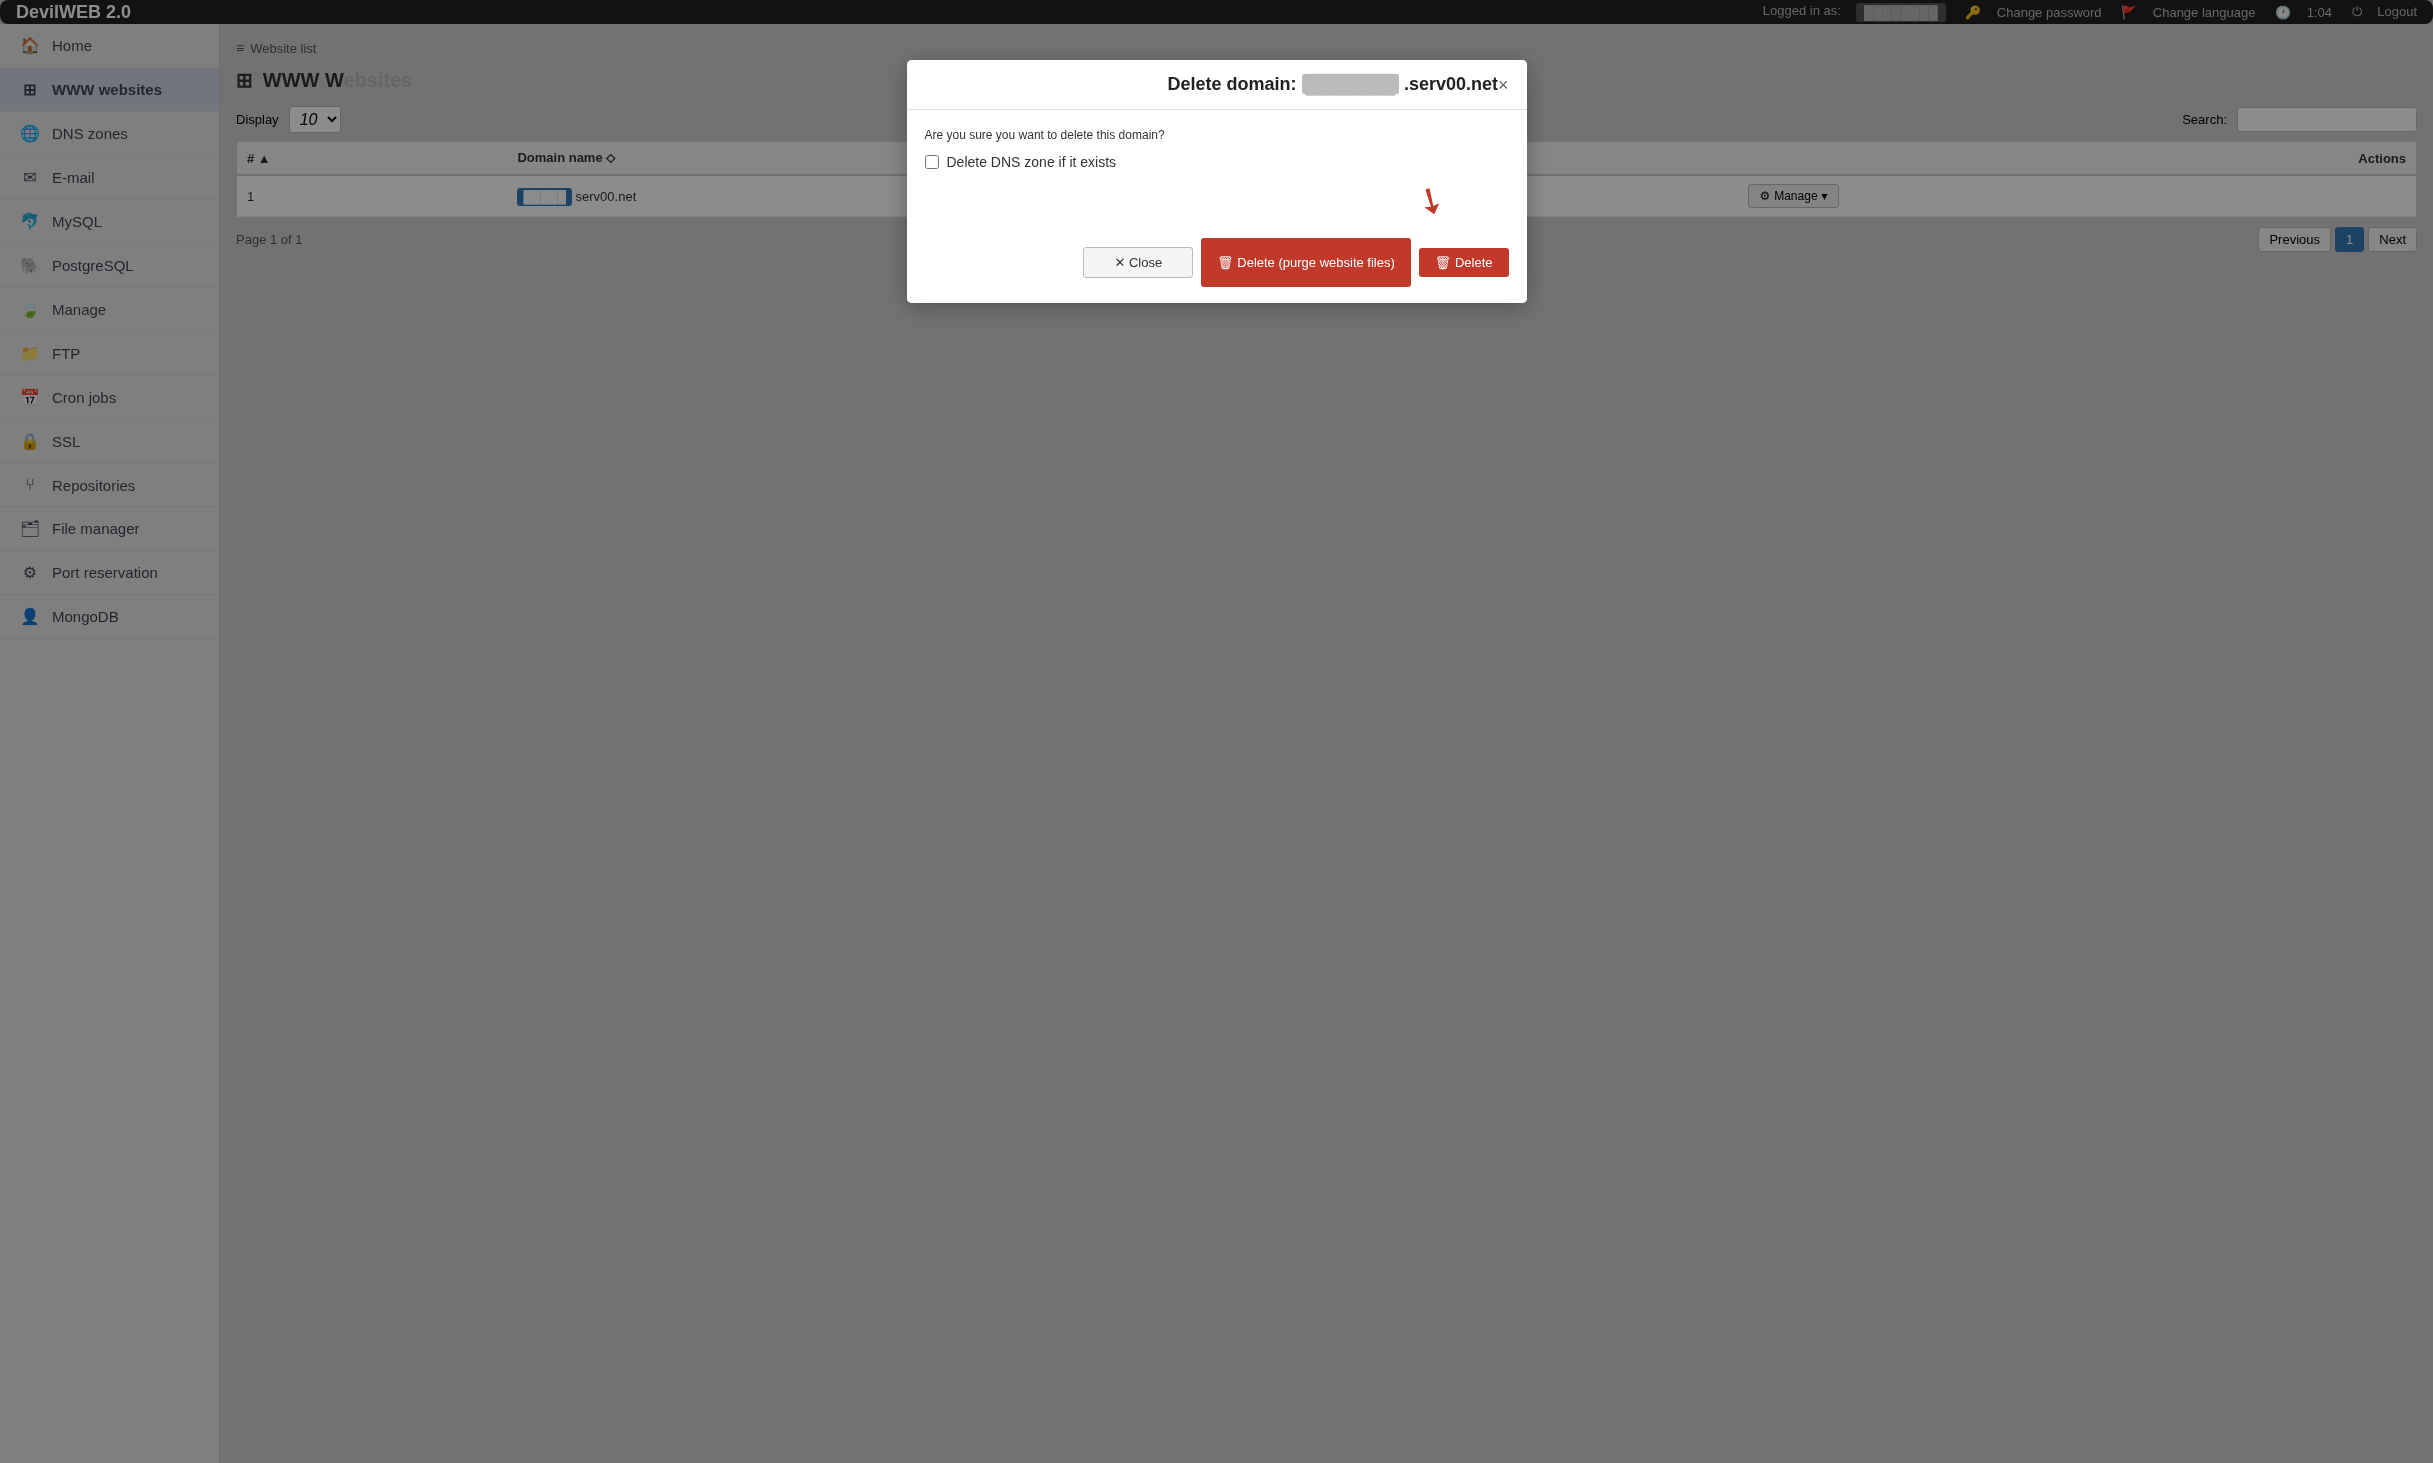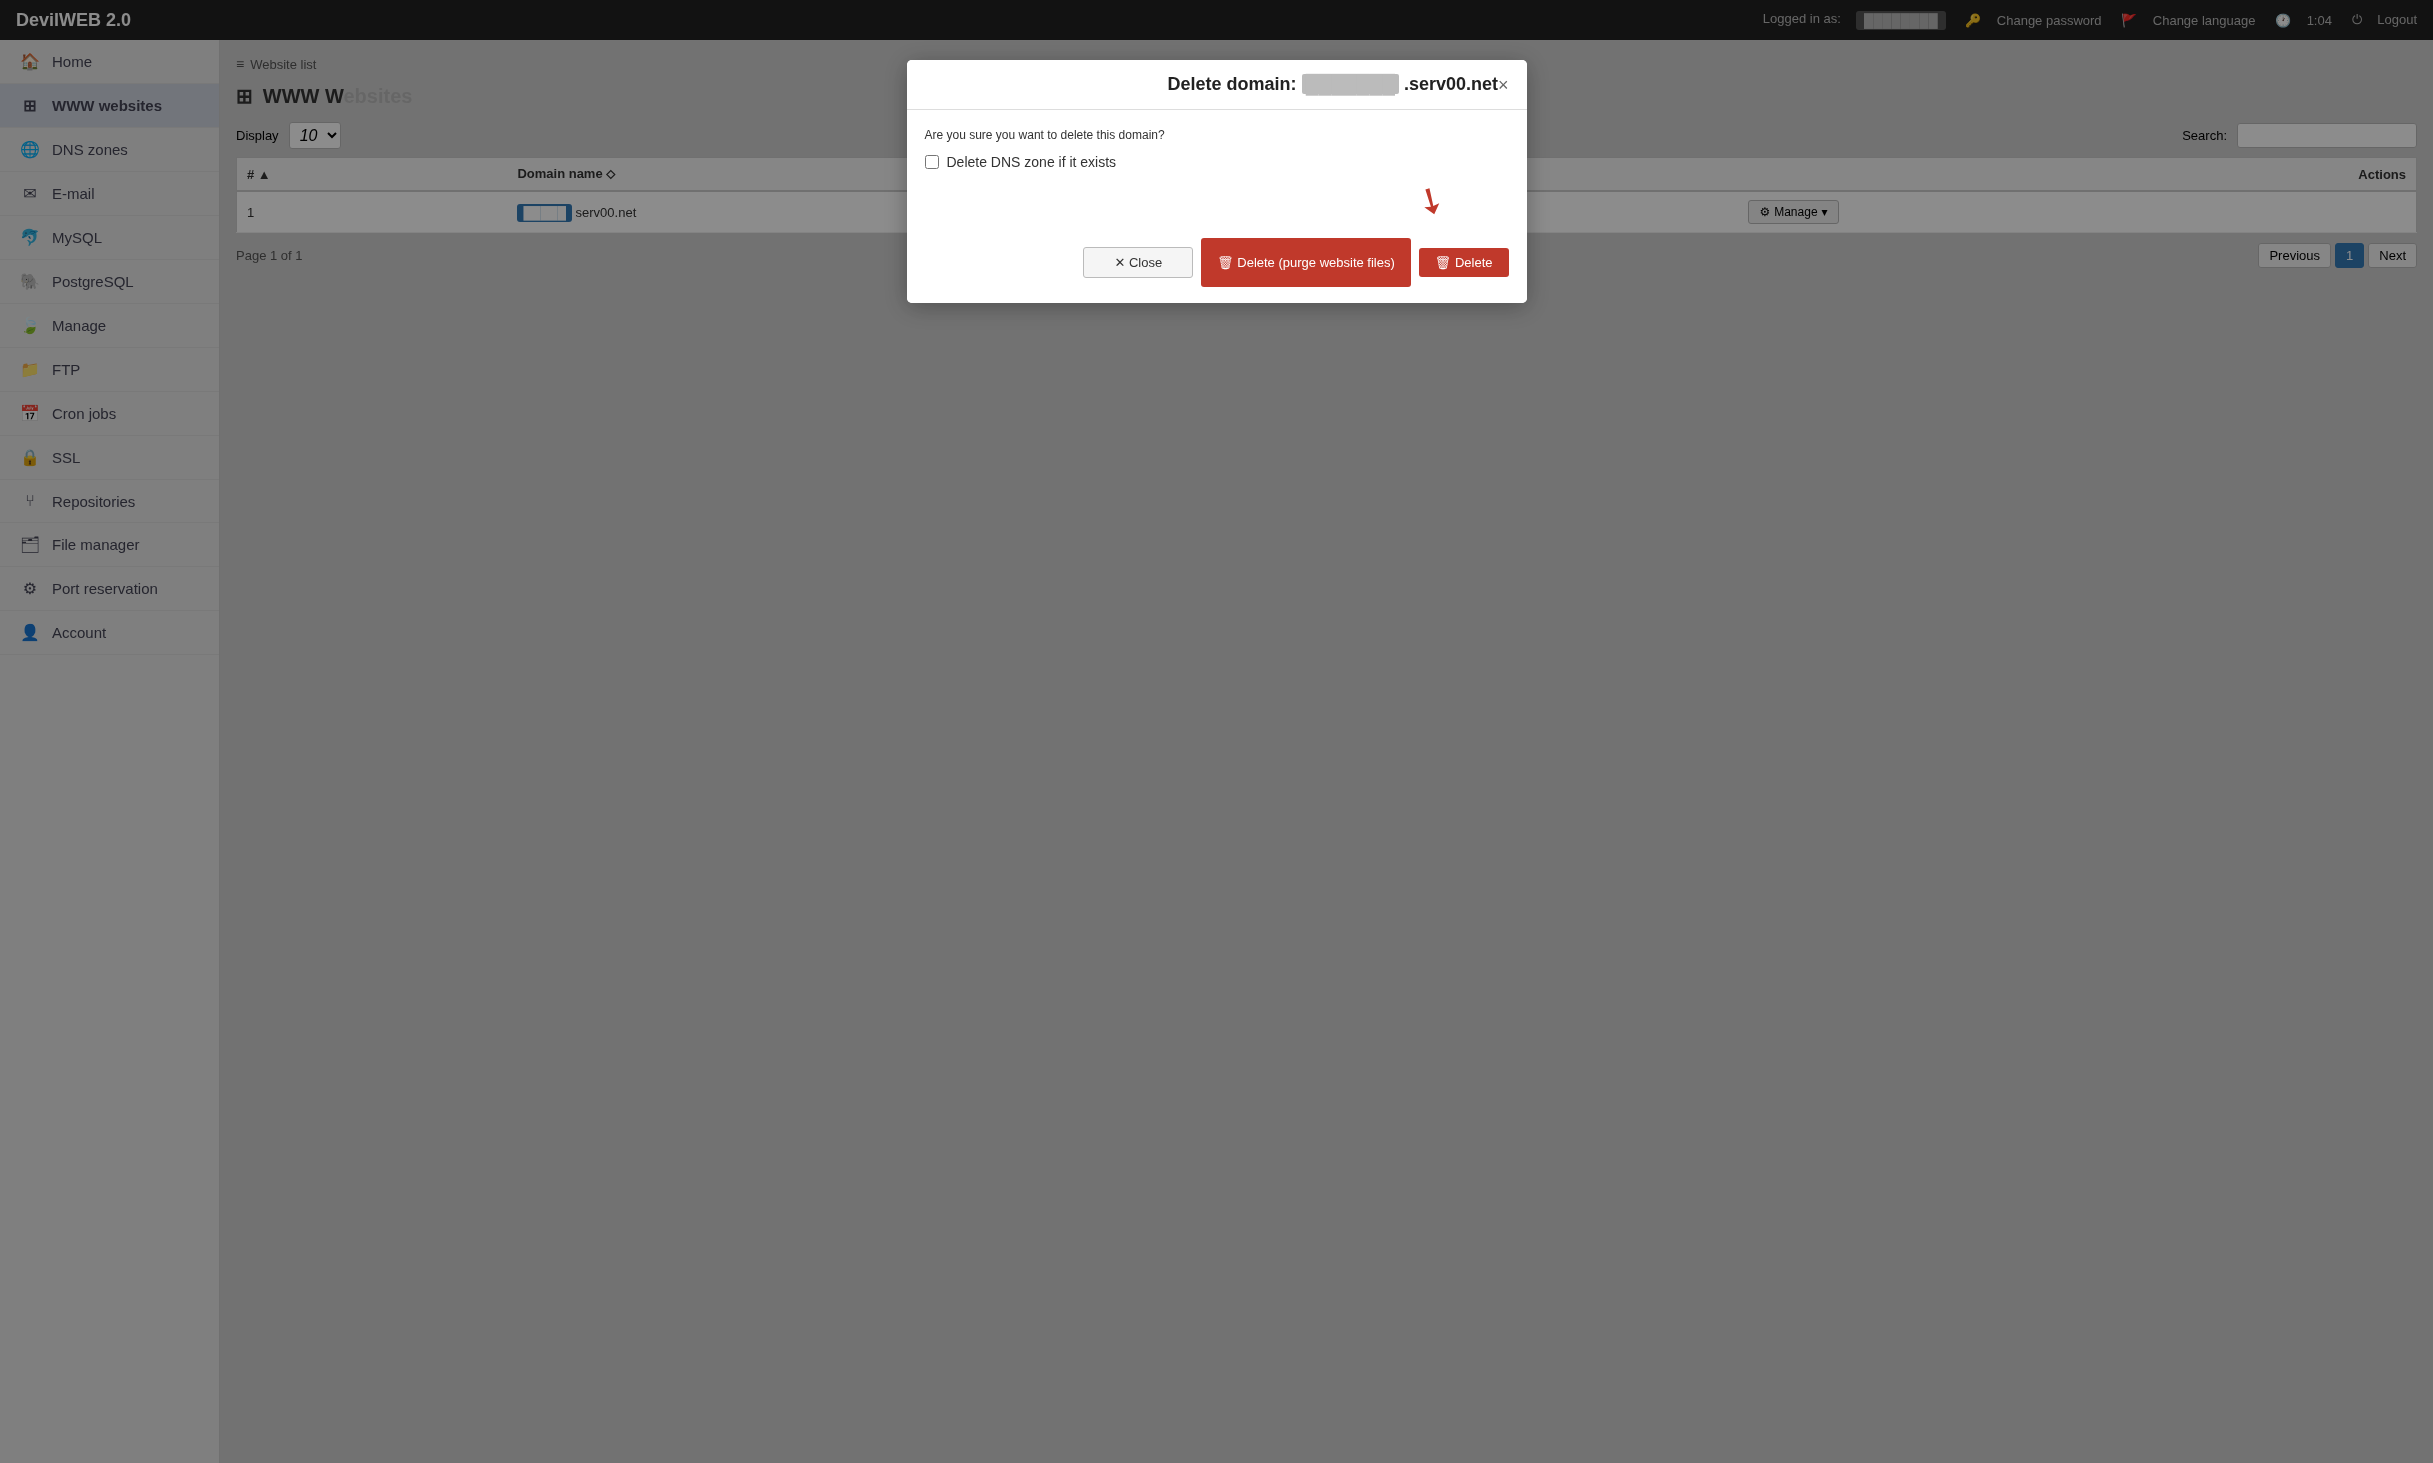--- a/index.html
+++ b/index.html
@@ -5,22 +5,23 @@
     * { box-sizing: border-box; margin: 0; padding: 0; }
     body { font-family: 'Segoe UI', Tahoma, Geneva, Verdana, sans-serif; font-size: 14px; background: #c8c8c8; display: flex; flex-direction: column; height: 100vh; overflow: hidden; }
 
     
     .topbar {
       background: #222;
       color: #ccc;
       display: flex;
       align-items: center;
       padding: 0 16px;
-      height: 40px;
+      height: 24px;
       flex-shrink: 0;
+      border-radius: 8px;
     }
     .topbar-brand {
       color: #fff;
       font-size: 18px;
       font-weight: bold;
       margin-right: auto;
     }
     .topbar-right {
       display: flex;
       align-items: center;
@@ -369,21 +370,21 @@
     <div class="sidebar-item">
       <span class="sidebar-icon">🗂</span>
       <span>File manager</span>
     </div>
     <div class="sidebar-item">
       <span class="sidebar-icon">⚙</span>
       <span>Port reservation</span>
     </div>
     <div class="sidebar-item">
       <span class="sidebar-icon">👤</span>
-      <span>Account</span>
+      <span>MongoDB</span>
     </div>
   </div>
 
   <div class="main">
 
     <div class="breadcrumb">
       <span class="breadcrumb-icon">≡</span>
       <span>Website list</span>
     </div>
 

